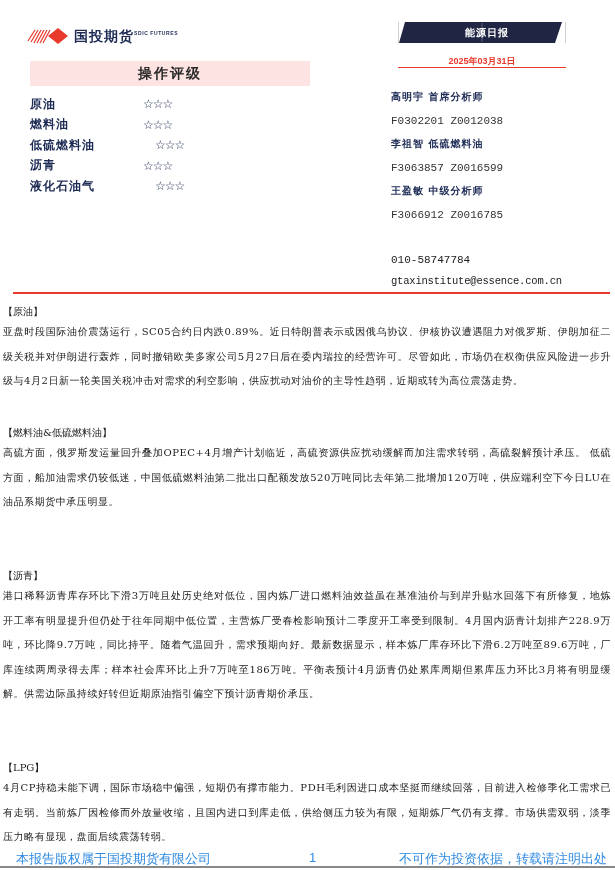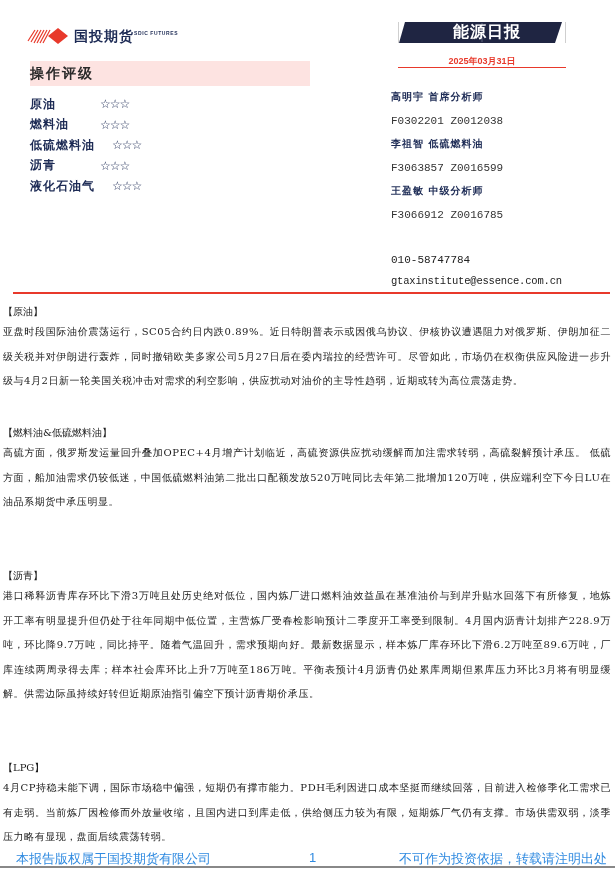--- a/index.html
+++ b/index.html
@@ -6,31 +6,31 @@
   html, body { width: 615px; height: 870px; background: #ffffff; overflow: hidden; }
   body { position: relative; font-family: "DejaVu Serif", "Liberation Serif", serif; color: #1a1a1a; }
 
   .logo { position: absolute; left: 26px; top: 24px; height: 24px; display: flex; align-items: center; }
   .logo-mark { width: 44px; height: 18px; position: relative; }
   .logo-mark svg { width: 44px; height: 18px; display: block; }
   .logo-text { margin-left: 4px; display: flex; flex-direction: row; line-height: 1; }
   .logo-cn { font-family: "DejaVu Sans", "Liberation Sans", sans-serif; font-weight: bold; font-size: 14px; color: #1d2b55; letter-spacing: 1px; }
   .logo-en { font-family: "Liberation Sans", sans-serif; font-weight: bold; font-size: 5px; color: #1d2b55; letter-spacing: 0.6px; margin-top: 2px; }
 
-  .rating-banner { position: absolute; left: 30px; top: 61px; width: 280px; height: 25px; background: #fde3e1; display: flex; align-items: center; }
+  .rating-banner { position: absolute; left: 30px; top: 61px; width: 280px; height: 25px; background: #fde3e1; display: flex; align-items: center; justify-content: center; }
   .rating-title { font-size: 14px; font-weight: bold; color: #2a2a2a; letter-spacing: 2px; }
 
   .ratings { position: absolute; left: 30px; top: 94px; }
-  .rating-row { display: flex; align-items: center; height: 20.5px; font-size: 12px; color: #1d2b55; }
+  .rating-row { display: flex; align-items: center; height: 20.5px; font-size: 12px; color: #1d2b55; gap: 43px; }
   .rating-name { font-weight: bold; letter-spacing: 1px; }
   .rating-stars { font-family: "DejaVu Sans", sans-serif; font-size: 12px; color: #1d2b55; letter-spacing: -1px; }
 
   .header-banner { position: absolute; left: 398px; top: 22px; width: 168px; height: 21px; }
   .header-banner svg { position: absolute; left: 0; top: 0; width: 168px; height: 21px; }
-  .header-title { position: absolute; left: 0; top: 0; width: 168px; height: 21px; display: flex; align-items: center; justify-content: center; color: #ffffff; font-size: 16px; font-weight: bold; letter-spacing: 1px; padding-left: 10px; }
+  .header-title { position: absolute; left: 0; top: 0; width: 168px; height: 21px; display: flex; align-items: center; justify-content: center; color: #ffffff; font-size: 10px; font-weight: bold; letter-spacing: 1px; padding-left: 10px; }
 
   .report-date { position: absolute; left: 398px; top: 55px; width: 168px; text-align: center; font-family: "Liberation Sans", sans-serif; font-weight: bold; font-size: 9px; color: #e8392b; }
   .date-rule { position: absolute; left: 398px; top: 67px; width: 168px; height: 1px; background: #e8392b; }
 
   .analysts { position: absolute; left: 391px; top: 90px; }
   .analyst-name { font-size: 10px; font-weight: bold; color: #1d2b55; height: 23.5px; line-height: 14px; letter-spacing: 1px; }
   .analyst-id { font-family: "Liberation Mono", "DejaVu Sans Mono", monospace; font-size: 11px; color: #333; height: 23.5px; line-height: 14px; }
   .contact-phone { position: absolute; left: 391px; top: 254px; font-family: "Liberation Mono", monospace; font-size: 11px; color: #222; }
   .contact-email { position: absolute; left: 391px; top: 275px; font-family: "Liberation Mono", monospace; font-size: 10.5px; color: #222; letter-spacing: -0.2px; text-align: center; }
 

